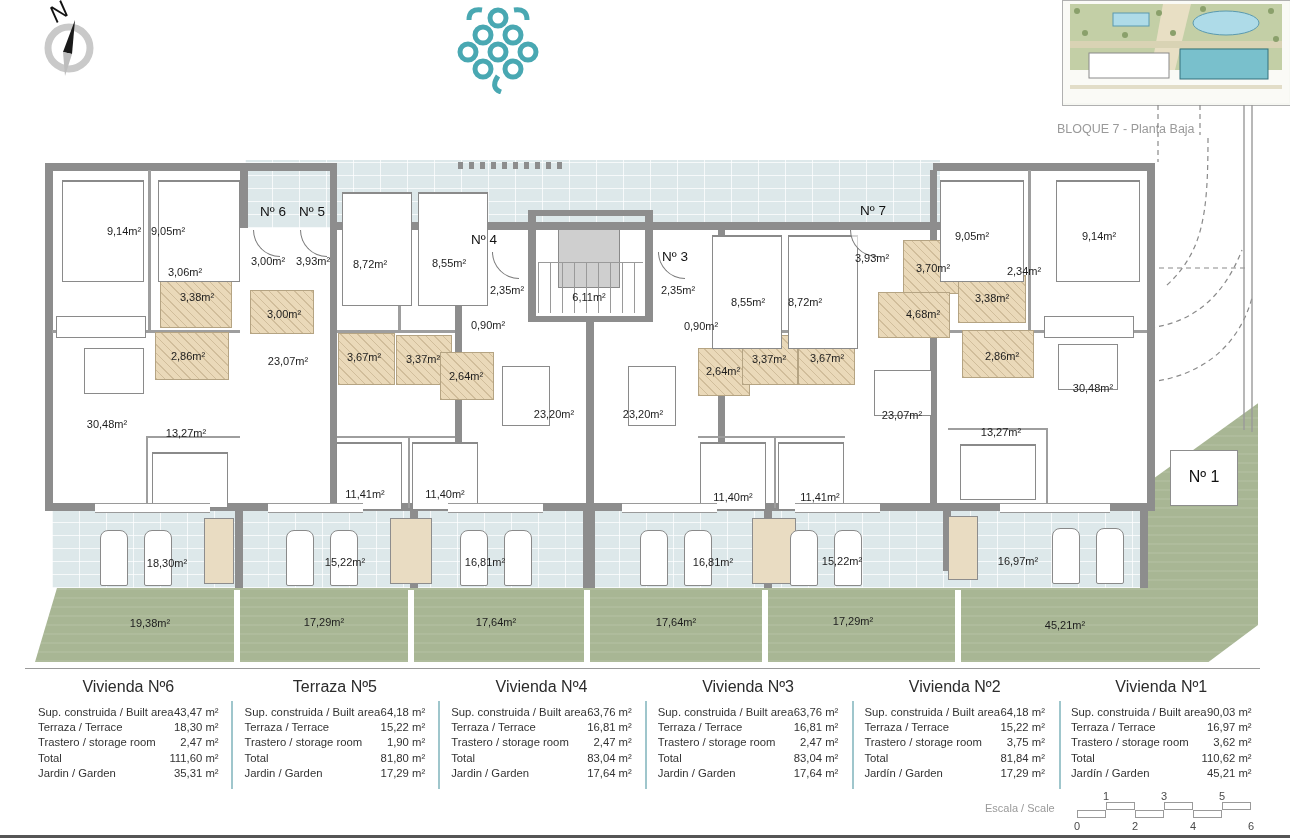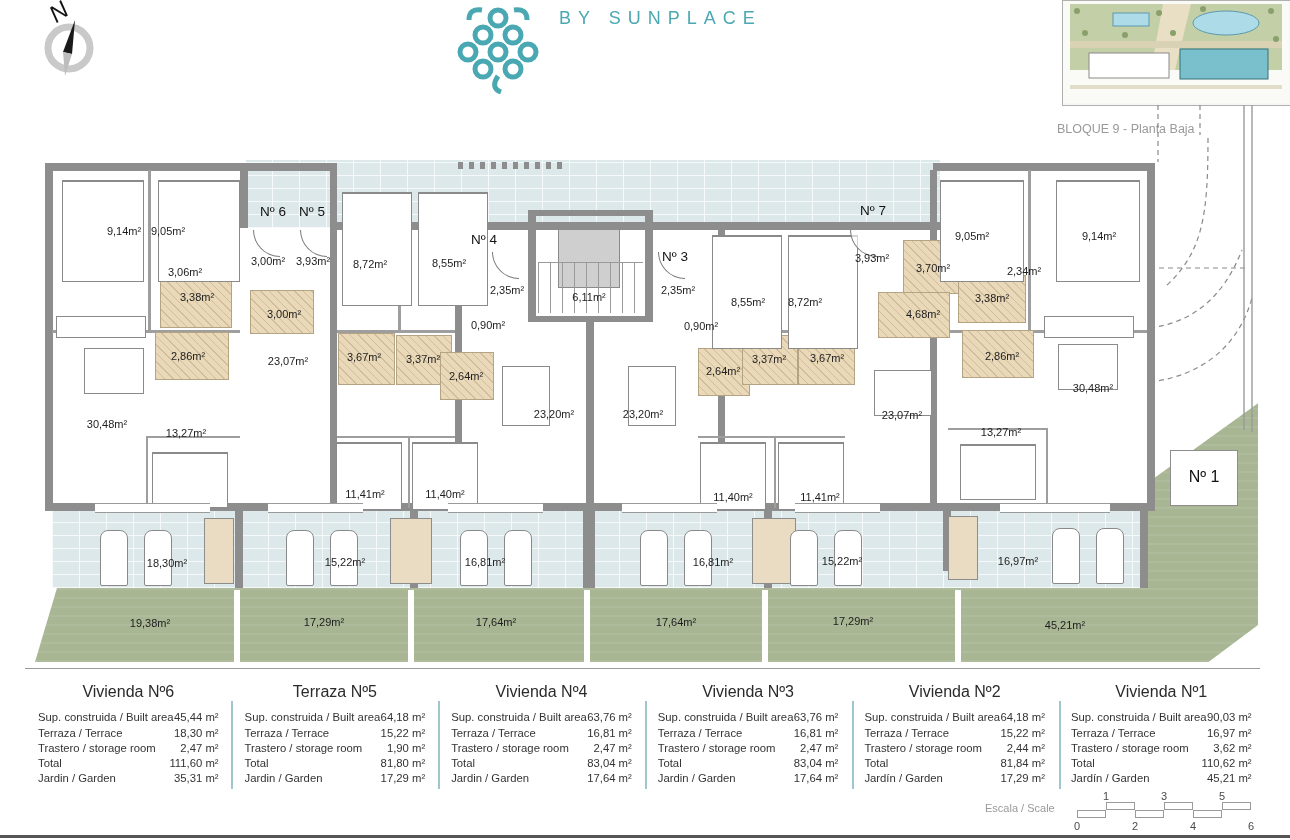--- a/index.html
+++ b/index.html
@@ -26,21 +26,21 @@
   .furn{position:absolute;background:#fff;border:1px solid #8a8a8a;}
   .bed{box-shadow:inset 0 14px 0 -13px #8a8a8a, inset 0 22px 0 -21px #bdbdbd;}
   .lounger{border-radius:8px 8px 2px 2px;}
   .window{position:absolute;background:#fff;border-top:1px solid #9a9a9a;border-bottom:1px solid #9a9a9a;}
   .door{position:absolute;border:1px solid #7a7a7a;border-width:0 0 1px 1px;border-radius:0 0 0 100%;background:rgba(255,255,255,.65);}
   .gdiv{position:absolute;background:#ffffff;}
   .plan-label{position:absolute;transform:translate(-50%,-50%);font-size:11px;color:#1d1d1d;white-space:nowrap;}
   .entrance-label{position:absolute;transform:translate(-50%,-50%);font-size:13.5px;color:#111;white-space:nowrap;}
   .entrance-label.big{font-size:16px;}
   
-  #unit-tables{position:absolute;left:25px;top:676px;width:1240px;height:116px;display:flex;align-items:center;}
+  #unit-tables{position:absolute;left:25px;top:676px;width:1240px;height:116px;display:flex;}
   .unit-col{width:206.6px;box-sizing:border-box;padding:0 13px;}
   .unit-title{font-size:16px;color:#2b2b2b;text-align:center;margin:2px 0 9px 0;}
   .unit-row{display:flex;justify-content:space-between;font-size:11.3px;line-height:15.2px;color:#333;}
   .unit-row .v{white-space:nowrap;}
   .tdiv{position:absolute;width:2px;background:#9fc6cc;}
   
   .scale-num{position:absolute;font-size:11px;color:#4a4a4a;transform:translateX(-50%);}
   .scale-seg{position:absolute;height:8px;border:1px solid #9a9a9a;background:#fff;box-sizing:border-box;}
   .scale-label{position:absolute;font-size:11px;color:#9a9a9a;}
 </style>
@@ -67,21 +67,20 @@
         <circle cx="58" cy="33" r="8"></circle>
       <circle cx="13" cy="50" r="8"></circle>
         <circle cx="43" cy="50" r="8"></circle>
         <circle cx="73" cy="50" r="8"></circle>
       <circle cx="28" cy="67" r="8"></circle>
         <circle cx="58" cy="67" r="8"></circle>
       <path d="M43,74 Q35,86 46,90"></path>
     </g>
   </svg>
   <div style="margin-left:18px;">
-    <div class="logo-sub">BY SUNPLACE</div>
   </div>
 </div>
 
 <div class="abs siteplan-box" style="left:1062px;top:0;width:228px;height:104px;">
   <svg width="226" height="102" viewBox="0 0 226 102">
     <rect x="0" y="0" width="226" height="102" fill="#fafaf6"></rect>
     <rect x="7" y="3" width="212" height="66" fill="#c3cfa6"></rect>
     <polygon points="100,3 128,3 112,69 88,69" fill="#e8dfc4"></polygon>
     <rect x="7" y="40" width="212" height="7" fill="#d9d3b4"></rect>
     <rect x="50" y="12" width="36" height="13" fill="#aedbe8" stroke="#5a9ab0"></rect>
@@ -94,21 +93,21 @@
         <circle cx="96" cy="12" r="3"></circle>
         <circle cx="110" cy="32" r="3"></circle>
         <circle cx="208" cy="10" r="3"></circle>
         <circle cx="213" cy="38" r="3"></circle>
         <circle cx="62" cy="34" r="3"></circle>
         <circle cx="140" cy="8" r="3"></circle>
       </g>
     <rect x="7" y="84" width="212" height="4" fill="#e2ddc8"></rect>
   </svg>
 </div>
-<div class="abs siteplan-caption" style="left:1057px;top:122px;">BLOQUE 9 - Planta Baja</div>
+<div class="abs siteplan-caption" style="left:1057px;top:122px;">BLOQUE 7 - Planta Baja</div>
 
 <div class="abs" id="floor-plan" style="left:0;top:0;width:1290px;height:840px;">
 
   <div class="abs brick" style="left:245px;top:160px;width:695px;height:68px;"></div>
   <div class="abs brick" style="left:52px;top:511px;width:1096px;height:77px;"></div>
   <div class="abs garden" style="left:35px;top:588px;width:1113px;height:74px;clip-path:polygon(22px 0,100% 0,100% 100%,0 100%);"></div>
   <div class="abs garden" style="left:1148px;top:398px;width:110px;height:264px;clip-path:polygon(0 32%,100% 2%,100% 86%,55% 100%,0 100%);"></div>
 
   <svg class="abs" style="left:1148px;top:100px;" width="142" height="335" viewBox="0 0 142 335">
     <g fill="none" stroke="#8a8a8a" stroke-width="1.2" stroke-dasharray="5 4">
@@ -307,21 +306,21 @@
     <span class="entrance-label" style="left: 675px; top: 256px;">Nº 3</span>
     <span class="entrance-label" style="left: 873px; top: 210px;">Nº 7</span>
     <span class="entrance-label big" style="left: 1204px; top: 477px;">Nº 1</span>
   </div>
 
 <div id="unit-tables">
     <div class="unit-col">
       <div class="unit-title">Vivienda Nº6</div>
       <div class="unit-row">
         <span>Sup. construida / Built area</span>
-        <span class="v">45,44 m²</span>
+        <span class="v">43,47 m²</span>
       </div>
       <div class="unit-row">
         <span>Terraza / Terrace</span>
         <span class="v">18,30 m²</span>
       </div>
       <div class="unit-row">
         <span>Trastero / storage room</span>
         <span class="v">2,47 m²</span>
       </div>
       <div class="unit-row">
@@ -407,21 +406,21 @@
       <div class="unit-row">
         <span>Sup. construida / Built area</span>
         <span class="v">64,18 m²</span>
       </div>
       <div class="unit-row">
         <span>Terraza / Terrace</span>
         <span class="v">15,22 m²</span>
       </div>
       <div class="unit-row">
         <span>Trastero / storage room</span>
-        <span class="v">2,44 m²</span>
+        <span class="v">3,75 m²</span>
       </div>
       <div class="unit-row">
         <span>Total</span>
         <span class="v">81,84 m²</span>
       </div>
       <div class="unit-row">
         <span>Jardín / Garden</span>
         <span class="v">17,29 m²</span>
       </div>
     </div>

